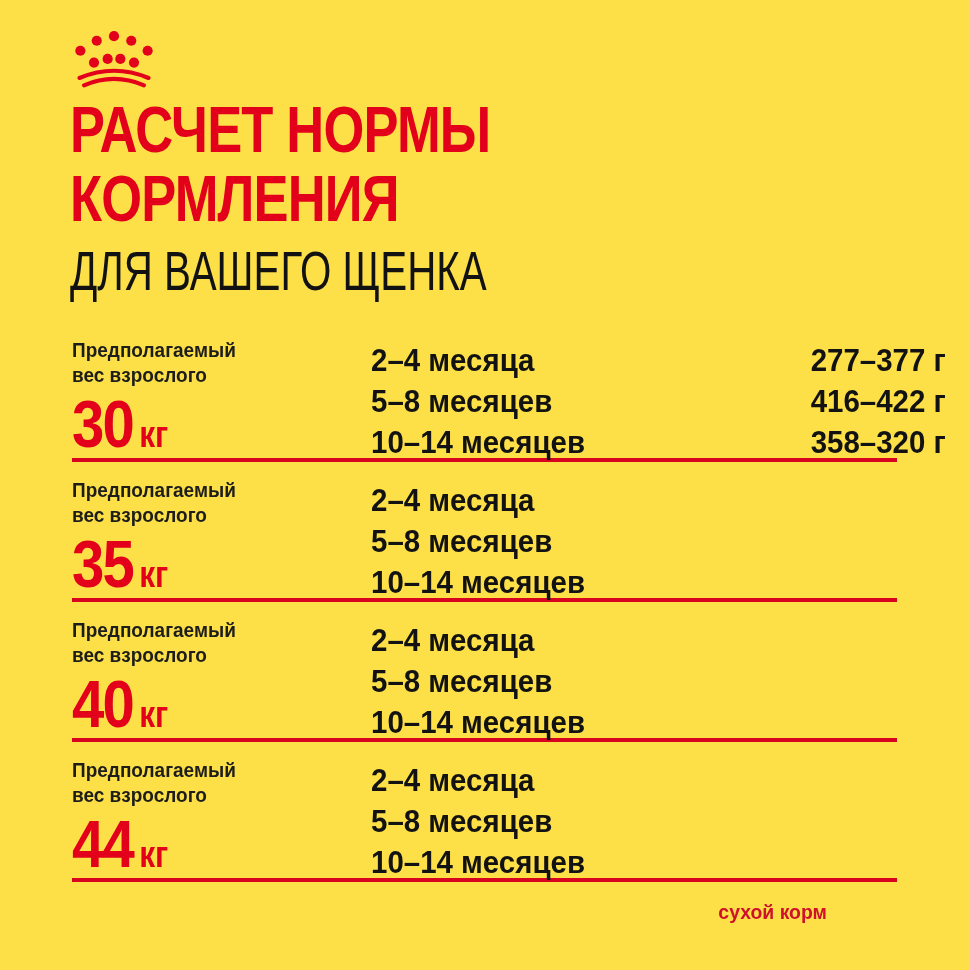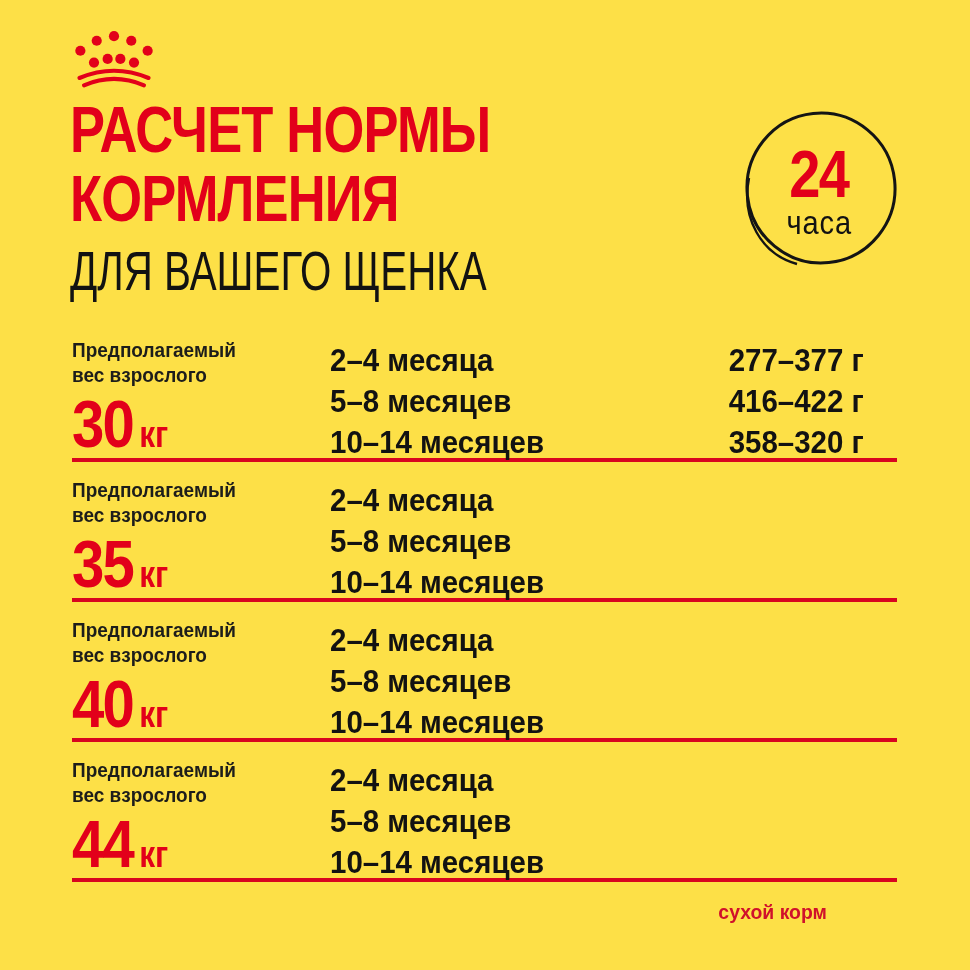--- a/index.html
+++ b/index.html
@@ -50,20 +50,21 @@
     transform:scaleX(0.88);letter-spacing:1px;
   }
   
   .table{position:absolute;left:72px;top:322px;width:825px;}
   .row{
     display:grid;
     grid-template-columns:258px 375px 192px;
     height:140px;
     border-bottom:4px solid var(--divider);
     padding-top:16px;
+    gap:41px;
   }
   .cap{
     font-size:20px;line-height:25px;font-weight:700;color:#1d1d1b;
     transform:scaleX(0.95);transform-origin:left top;white-space:nowrap;
   }
   .weight{
     margin-top:4px;color:var(--accent);white-space:nowrap;
     transform:scaleX(0.88);transform-origin:left bottom;
   }
   .w-num{font-weight:700;font-size:66px;line-height:64px;letter-spacing:-2px;}
@@ -101,28 +102,20 @@
     <path d="M12,55 Q50,39 88,55" fill="none" stroke="#e2001a" stroke-width="4.5" stroke-linecap="round"></path>
     <path d="M17,63 Q50,49 83,63" fill="none" stroke="#e2001a" stroke-width="4.5" stroke-linecap="round"></path>
   </svg>
 
   <div class="title">
     <div>РАСЧЕТ НОРМЫ</div>
     <div>КОРМЛЕНИЯ</div>
   </div>
   <div class="subtitle">ДЛЯ ВАШЕГО ЩЕНКА</div>
 
-  <div class="badge">
-    <svg viewBox="0 0 168 164" aria-hidden="true">
-      <ellipse cx="86" cy="80" rx="74" ry="75" fill="none" stroke="#141414" stroke-width="3" transform="rotate(-6 86 80)"></ellipse>
-      <path d="M14,70 C6,110 26,146 62,156" fill="none" stroke="#141414" stroke-width="2.4"></path>
-    </svg>
-    <div class="badge-num">24</div>
-    <div class="badge-label">часа</div>
-  </div>
 
   <div class="table">
 
     <div class="row">
       <div class="cell-weight">
         <div class="cap">Предполагаемый</div>
         <div class="cap">вес взрослого</div>
         <div class="weight">
           <span class="w-num">30</span><span class="w-unit">кг</span>
         </div>

